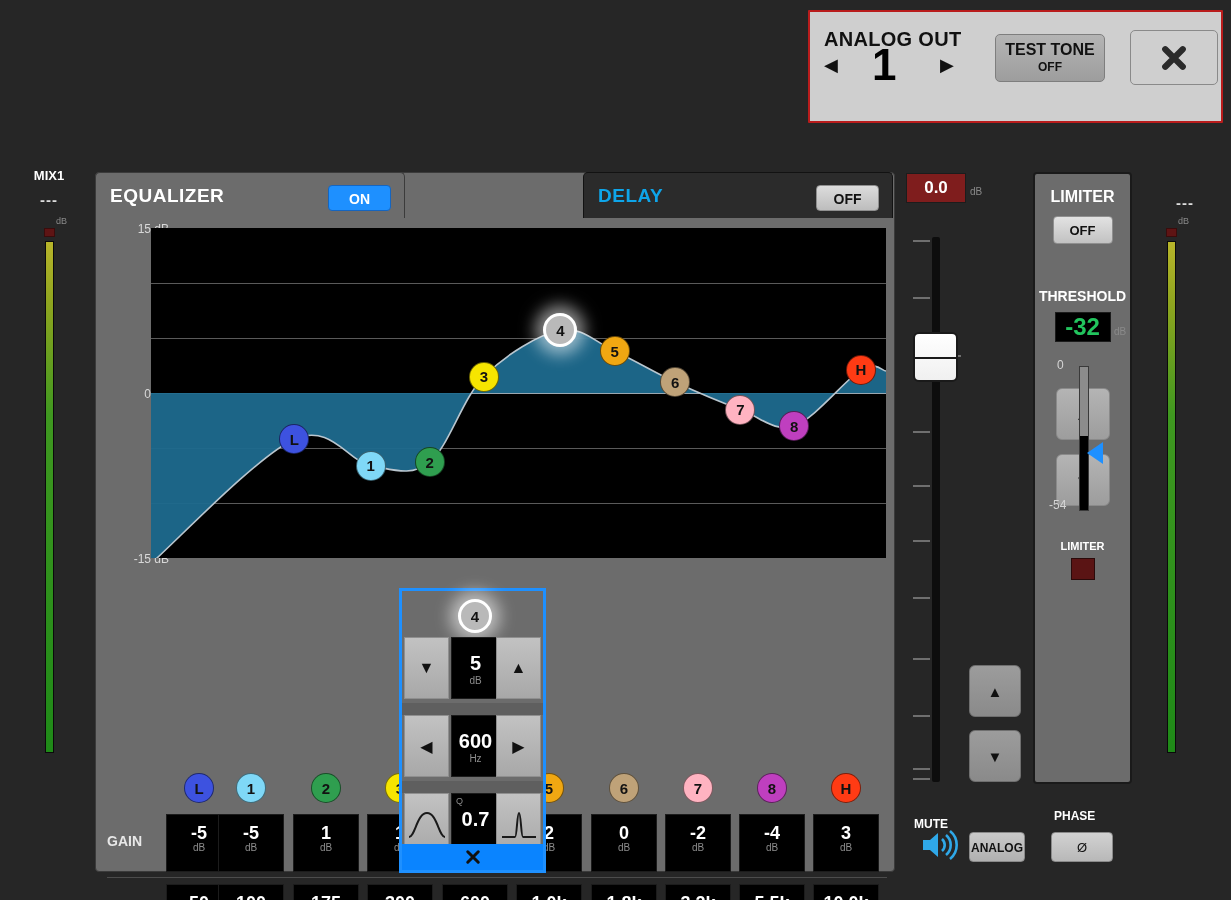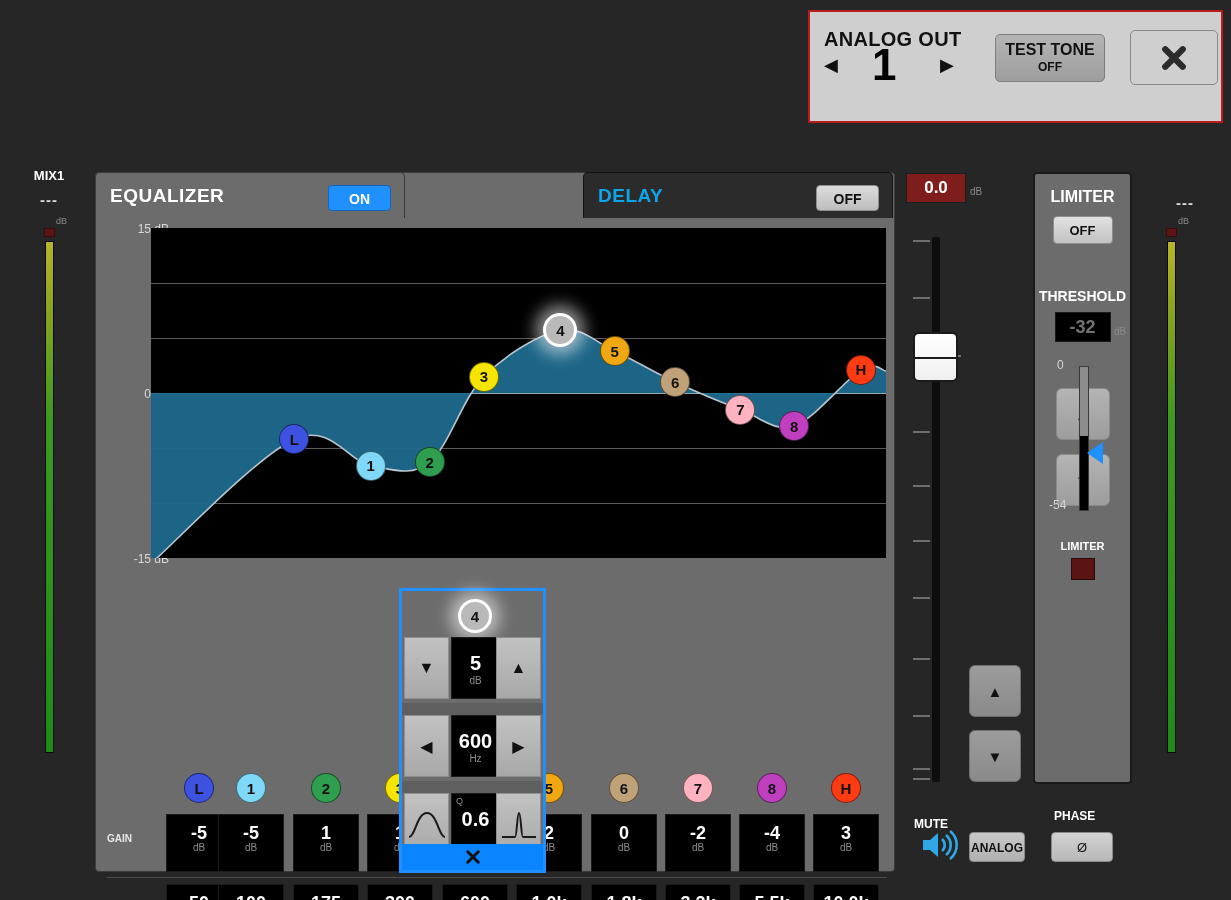--- a/index.html
+++ b/index.html
@@ -77,21 +77,21 @@
 
   .node { position: absolute; width: 30px; height: 30px; border-radius: 50%;
           display: flex; align-items: center; justify-content: center;
           font-size: 15px; font-weight: bold; color: #121212; cursor: pointer;
           border: 1px solid rgba(0,0,0,.55); }
   .node.sel { background: #b9b9b9; border: 3px solid #ffffff;
               box-shadow: 0 0 16px 8px rgba(255,255,255,.55); width: 34px; height: 34px; }
 
   
   .params { position: absolute; left: 5px; top: 588px; width: 790px; height: 110px; }
-  .rowlabel { position: absolute; font-size: 10px; font-weight: bold; color: #e8e8e8; }
+  .rowlabel { position: absolute; font-size: 14px; font-weight: bold; color: #e8e8e8; }
   .chip { position: absolute; width: 30px; height: 30px; border-radius: 50%;
           display: flex; align-items: center; justify-content: center;
           font-size: 15px; font-weight: bold; color: #121212; cursor: pointer;
           border: 1px solid rgba(0,0,0,.5); }
   .chip.sel { background: #b9b9b9; border: 3px solid #ffffff; }
   .cell { position: absolute; background: #000; border: 1px solid #1c1c1c; cursor: pointer; }
   .cell .v { text-align: center; font-size: 18px; font-weight: bold; color: #fff; }
   .cell .u { text-align: center; font-size: 10px; color: #8d8d8d; margin-top: -2px; }
   .hr { position: absolute; height: 1px; background: #4c4c4c; }
 
@@ -129,22 +129,22 @@
 
   
   .lim { position: absolute; left: 1033px; top: 172px; width: 99px; height: 612px;
          background: #6c6c6c; border: 2px solid #1a1a1a; border-radius: 4px; }
   .lim-title { text-align: center; font-size: 16px; font-weight: bold; color: #fff; margin-top: 14px; }
   .lim-btn { margin: 10px auto 0; width: 60px; height: 28px; border-radius: 4px; text-align: center;
              line-height: 28px; font-size: 13px; font-weight: bold; cursor: pointer;
              background: linear-gradient(#e2e2e2,#c2c2c2); color: #111; border: 1px solid #8f8f8f; }
   .lim-th { text-align: center; font-size: 14px; font-weight: bold; color: #fff; margin-top: 44px; }
   .lim-val { margin: 8px auto 0; width: 56px; height: 30px; background: #000; border: 1px solid #1c1c1c;
-             display:flex; align-items:center; justify-content:center; font-size: 18px; font-weight: bold;
-             color: #737373; position: relative; }
+             display:flex; align-items:center; justify-content:center; font-size: 24px; font-weight: bold;
+             color: #22c55e; position: relative; }
   .lim-val-u { position: absolute; left: 79px; top: 152px; font-size: 10px; color: #8a8a8a; }
   .slider-top { position: absolute; left: 22px; top: 184px; font-size: 12px; color: #d5d5d5; }
   .slider-bot { position: absolute; left: 14px; top: 324px; font-size: 12px; color: #d5d5d5; }
   .slider { position: absolute; left: 44px; top: 192px; width: 10px; height: 145px; background: #000;
             border: 1px solid #3a3a3a; }
   .slider-fill { position: absolute; left: 0; bottom: 0; width: 100%; background: #000; }
   .slider-unfill { position: absolute; left: 0; top: 0; width: 100%; background: #8c8c8c; }
   .slider-th { position: absolute; left: 52px; top: 268px; width: 0; height: 0;
                border-top: 11px solid transparent; border-bottom: 11px solid transparent;
                border-right: 16px solid #1e90ff; cursor: pointer; }
@@ -379,21 +379,21 @@
     <div class="pop-sep"></div>
 
     <div class="pop-row">
       <div class="pop-btn l">
         <svg width="40" height="34" viewBox="0 0 40 34">
           <path d="M2 30 C8 30 10 6 20 6 C30 6 32 30 38 30" stroke="#1a1a1a" stroke-width="2" fill="none"></path>
         </svg>
       </div>
       <div class="pop-val">
         <div style="position:absolute;left:4px;top:2px;font-size:9px;color:#8d8d8d;">Q</div>
-        <div class="v">0.6</div>
+        <div class="v">0.7</div>
       </div>
       <div class="pop-btn r">
         <svg width="40" height="34" viewBox="0 0 40 34">
           <path d="M3 30 L16 30 C18 30 18 6 20 6 C22 6 22 30 24 30 L37 30" stroke="#1a1a1a" stroke-width="2" fill="none"></path>
         </svg>
       </div>
     </div>
 
     <div class="pop-close">
       <svg viewBox="0 0 24 24" width="18" height="18">

